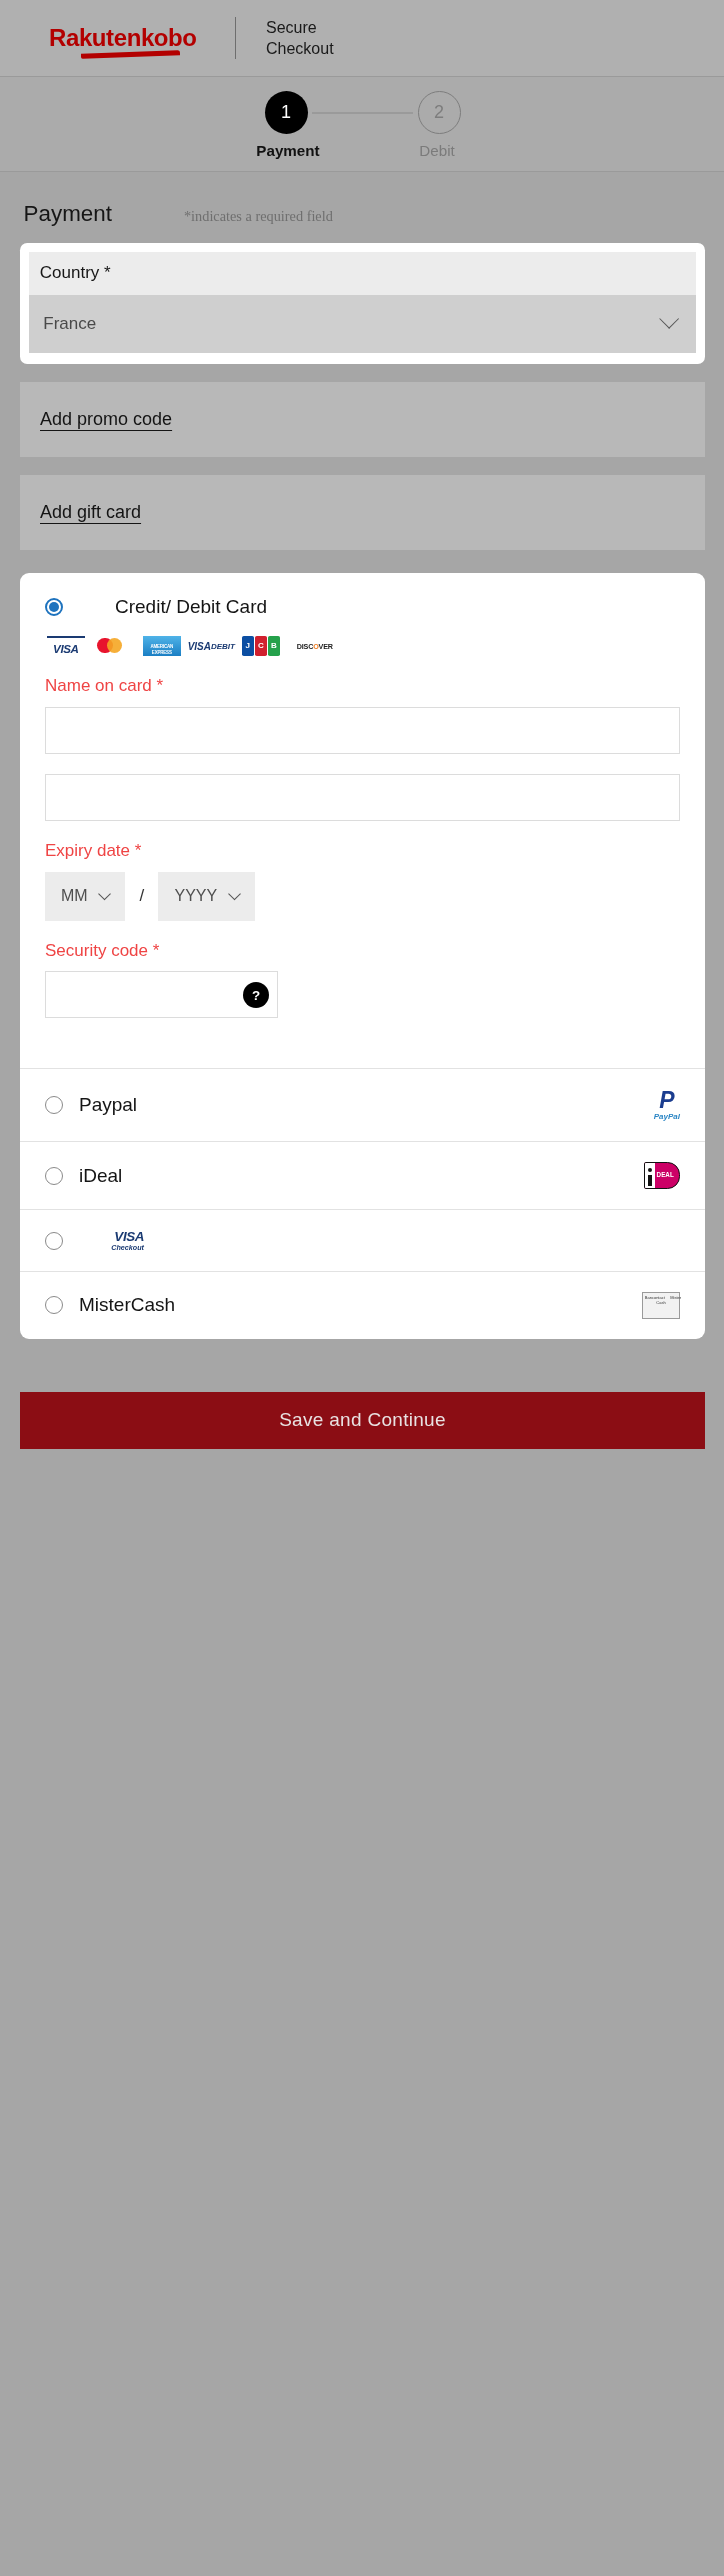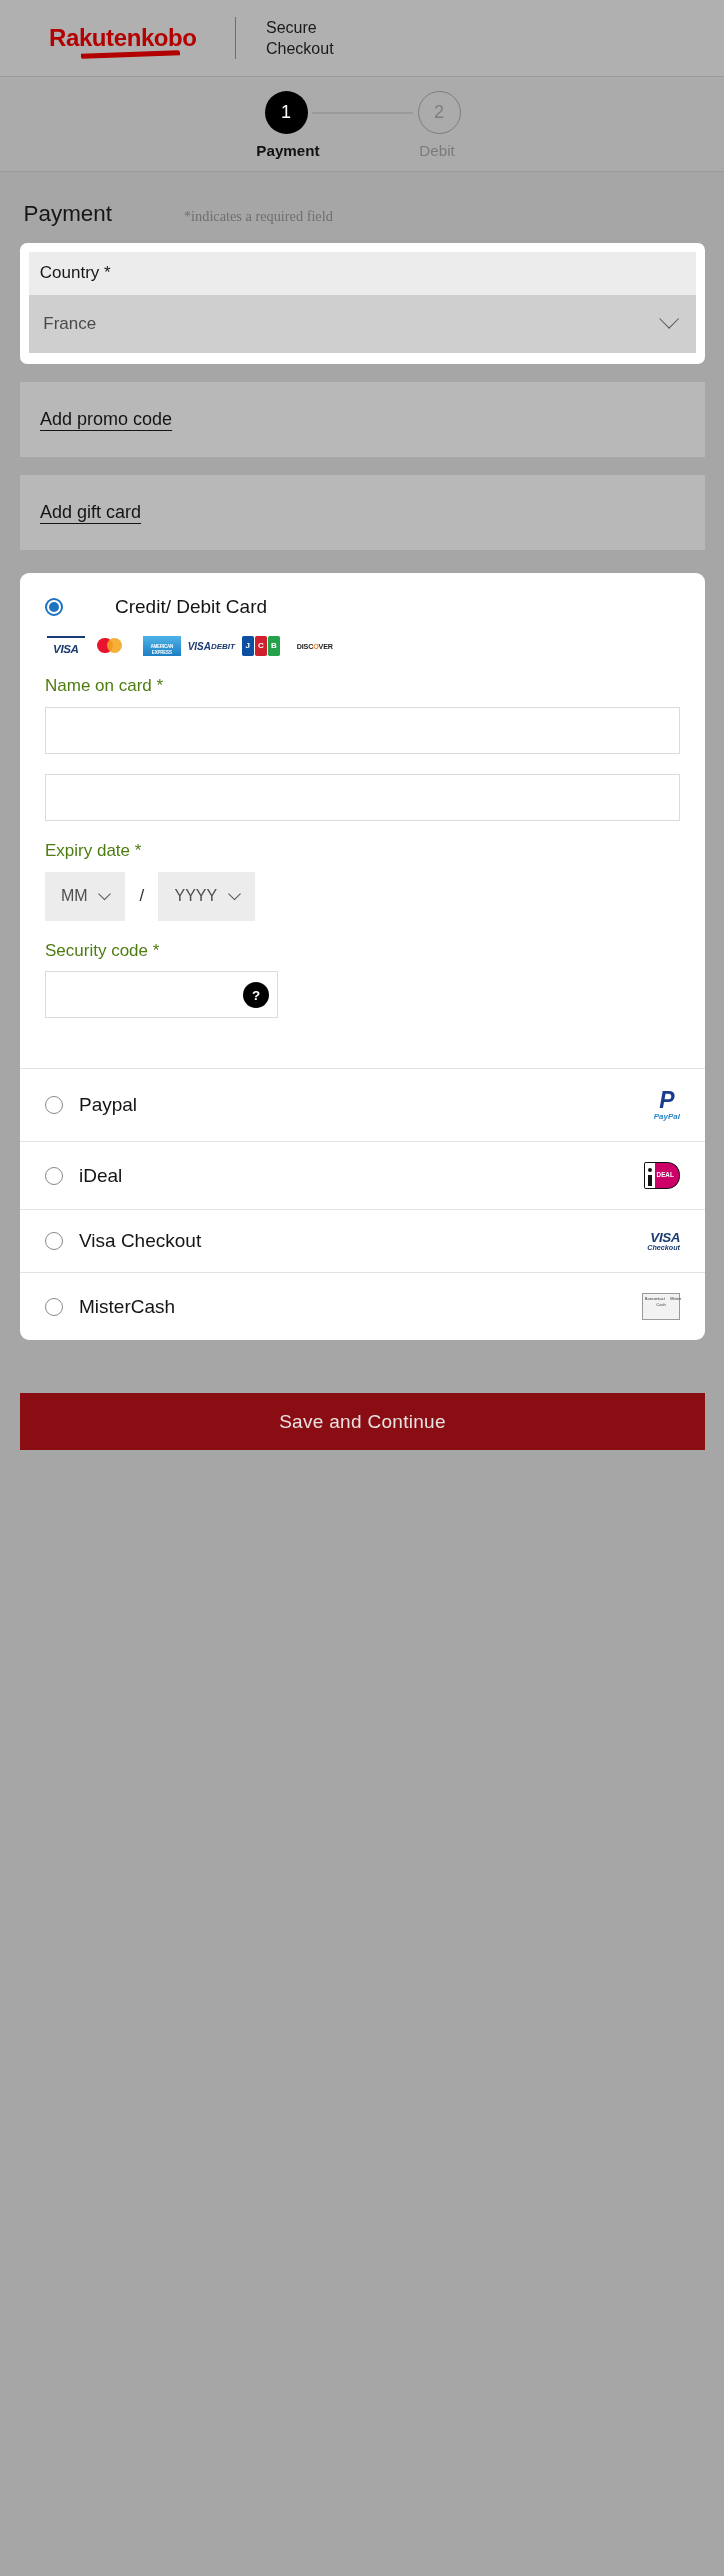--- a/index.html
+++ b/index.html
@@ -148,21 +148,21 @@
   .b-jcb { width: 38px; height: 20px; display: flex; gap: 0.9px; }
   .b-jcb span { flex: 1; border-radius: 1.8px; color: #fff; font-size: 8px; font-weight: bold; text-align: center; line-height: 20px; }
   .b-jcb .j { background: #0b4ea2; }
   .b-jcb .c { background: #d0202e; }
   .b-jcb .b { background: #25a14b; }
   .b-disc { width: 50px; color: #222; font-size: 7.2px; font-weight: bold; letter-spacing: -0.2px; }
   .b-disc em { color: #f07d20; font-style: normal; }
 
   
   .field { margin-top: 20px; }
-  .field-label { font-size: 17px; color: #4d7c0f; margin-bottom: 10.8px; }
+  .field-label { font-size: 17px; color: #ef4444; margin-bottom: 10.8px; }
   .text-input {
     width: 100%; height: 47px; border: 0.9px solid #dcdcdc; background: #fff;
   }
   .expiry-row { display: flex; align-items: center; gap: 14.3px; }
   .sel {
     background: #ececec; height: 49px; display: flex; align-items: center;
     gap: 12.5px; padding: 0 16px; font-size: 16px; color: #4f4f4f;
   }
   .sel .chev-s {
     width: 9px; height: 9px; border-right: 1.8px solid #555; border-bottom: 1.8px solid #555;
@@ -347,21 +347,20 @@
                 <span class="bar"></span>
                 <span class="i"></span>
                 <span class="stem"></span>
                 <span class="txt">DEAL</span>
               </span>
           </span>
         </div>
 
         <div class="alt-row">
           <span class="radio off"></span>
-          <span class="alt-label">Visa Checkout</span>
           <span class="alt-logo">
             <span class="vco">
                 <div class="v">VISA</div>
                 <div class="c">Checkout</div>
               </span>
           </span>
         </div>
 
         <div class="alt-row">
           <span class="radio off"></span>

